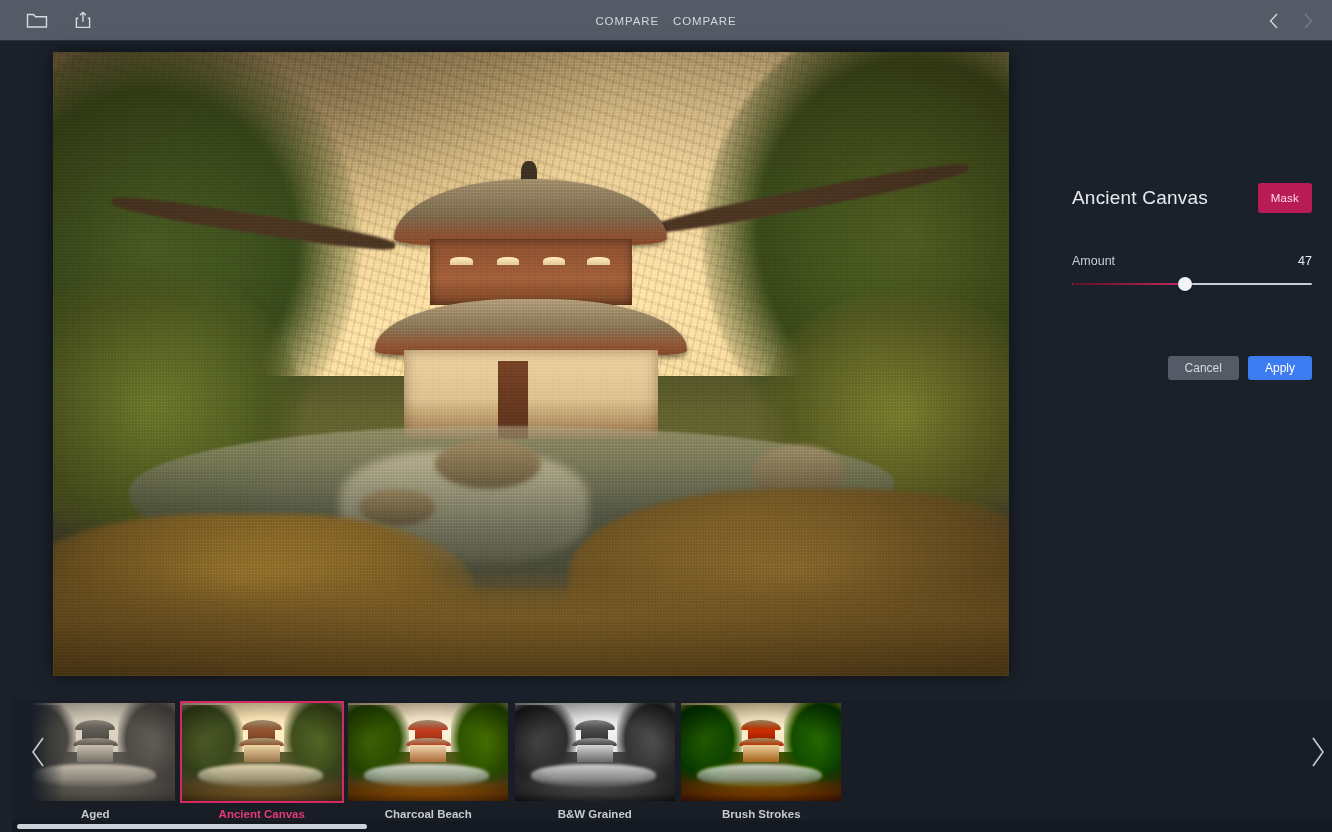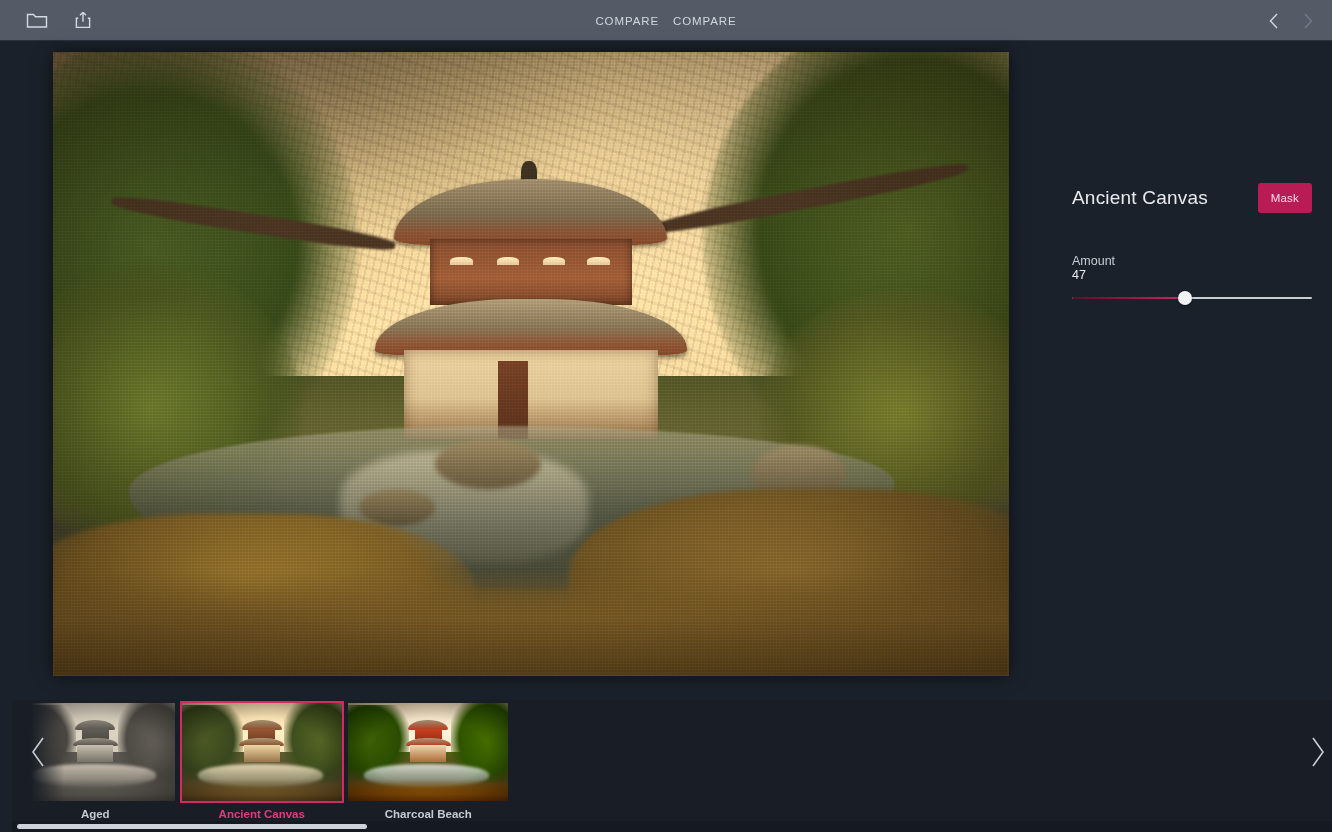--- a/index.html
+++ b/index.html
@@ -138,21 +138,21 @@
 
   
   .panel { position:absolute; left:1042px; top:52px; width:280px; height:560px; }
   .panel-head { display:flex; align-items:center; justify-content:space-between; padding:0 10px 0 30px; height:30px; margin-top:131px; }
   .panel-title { color:#e8eaee; font-size:19px; font-weight:400; letter-spacing:0.2px; }
   .mask-btn {
     background:#b91c54; color:#ffd9e6; font-size:11.5px;
     padding:9px 13px; border-radius:3px; border:none; cursor:pointer; letter-spacing:0.2px;
   }
   .slider-row { margin:41px 10px 0 30px; }
-  .slider-labels { display:flex; align-items:baseline;flex-direction:column; }
+  .slider-labels { display:flex; justify-content:space-between; align-items:baseline; }
   .slider-name { color:#c7cbd3; font-size:12.5px; }
   .slider-val { color:#e9ebef; font-size:12.5px; }
   .track-wrap { position:relative; height:14px; margin-top:9px; }
   .track-base {
     position:absolute; left:0; right:0; top:6px; height:2px;
     background:#c9ccd2; border-radius:1px;
   }
   .track-fill {
     position:absolute; left:0; top:6px; height:2px; border-radius:1px;
     background: linear-gradient(90deg,#5a1028 0%, #8c1a3c 45%, #c82766 100%);
@@ -342,20 +342,24 @@
         <span class="slider-name">Amount</span>
         <span class="slider-val">47</span>
       </div>
       <div class="track-wrap">
         <div class="track-base"></div>
         <div class="track-fill" id="sliderFill" style="width: 47%;"></div>
         <div class="thumb" id="sliderThumb" style="left: 47%;"></div>
       </div>
     </div>
 
+    <div class="btn-row">
+      <button class="btn btn-cancel">Cancel</button>
+      <button class="btn btn-apply">Apply</button>
+    </div>
   </div>
 
   <div class="strip">
     <div class="thumbs" id="thumbs">
         <div class="thumb-cell">
           <div class="thumb-img">
             <div class="mp f-aged">
               <div class="mp-sky"></div>
               <div class="mp-ground"></div>
               <div class="mp-tl"></div>
@@ -406,20 +410,60 @@
                 <div class="mp-r2"></div>
                 <div class="mp-b2"></div>
               </div>
               <div class="mp-water"></div>
               <div class="mp-fg"></div>
               <div class="mp-vig"></div>
             </div>
           </div>
           <div class="thumb-label">Charcoal Beach</div>
         </div>
+        <div class="thumb-cell">
+          <div class="thumb-img">
+            <div class="mp f-bw">
+              <div class="mp-sky"></div>
+              <div class="mp-ground"></div>
+              <div class="mp-tl"></div>
+              <div class="mp-tr"></div>
+              <div class="mp-pag">
+                <div class="mp-r1"></div>
+                <div class="mp-b1"></div>
+                <div class="mp-r2"></div>
+                <div class="mp-b2"></div>
+              </div>
+              <div class="mp-water"></div>
+              <div class="mp-fg"></div>
+              <div class="mp-vig"></div>
+            </div>
+          </div>
+          <div class="thumb-label">B&amp;W Grained</div>
+        </div>
+        <div class="thumb-cell">
+          <div class="thumb-img">
+            <div class="mp f-brush">
+              <div class="mp-sky"></div>
+              <div class="mp-ground"></div>
+              <div class="mp-tl"></div>
+              <div class="mp-tr"></div>
+              <div class="mp-pag">
+                <div class="mp-r1"></div>
+                <div class="mp-b1"></div>
+                <div class="mp-r2"></div>
+                <div class="mp-b2"></div>
+              </div>
+              <div class="mp-water"></div>
+              <div class="mp-fg"></div>
+              <div class="mp-vig"></div>
+            </div>
+          </div>
+          <div class="thumb-label">Brush Strokes</div>
+        </div>
       </div>
 
     <div class="strip-arrow left">
       <svg width="26" height="40" viewBox="0 0 26 40">
         <path d="M18 6L8 20l10 14" fill="none" stroke="#c9ced6" stroke-width="1.6"></path>
       </svg>
     </div>
     <div class="strip-arrow right">
       <svg width="26" height="40" viewBox="0 0 26 40">
         <path d="M8 6l10 14L8 34" fill="none" stroke="#c9ced6" stroke-width="1.6"></path>

